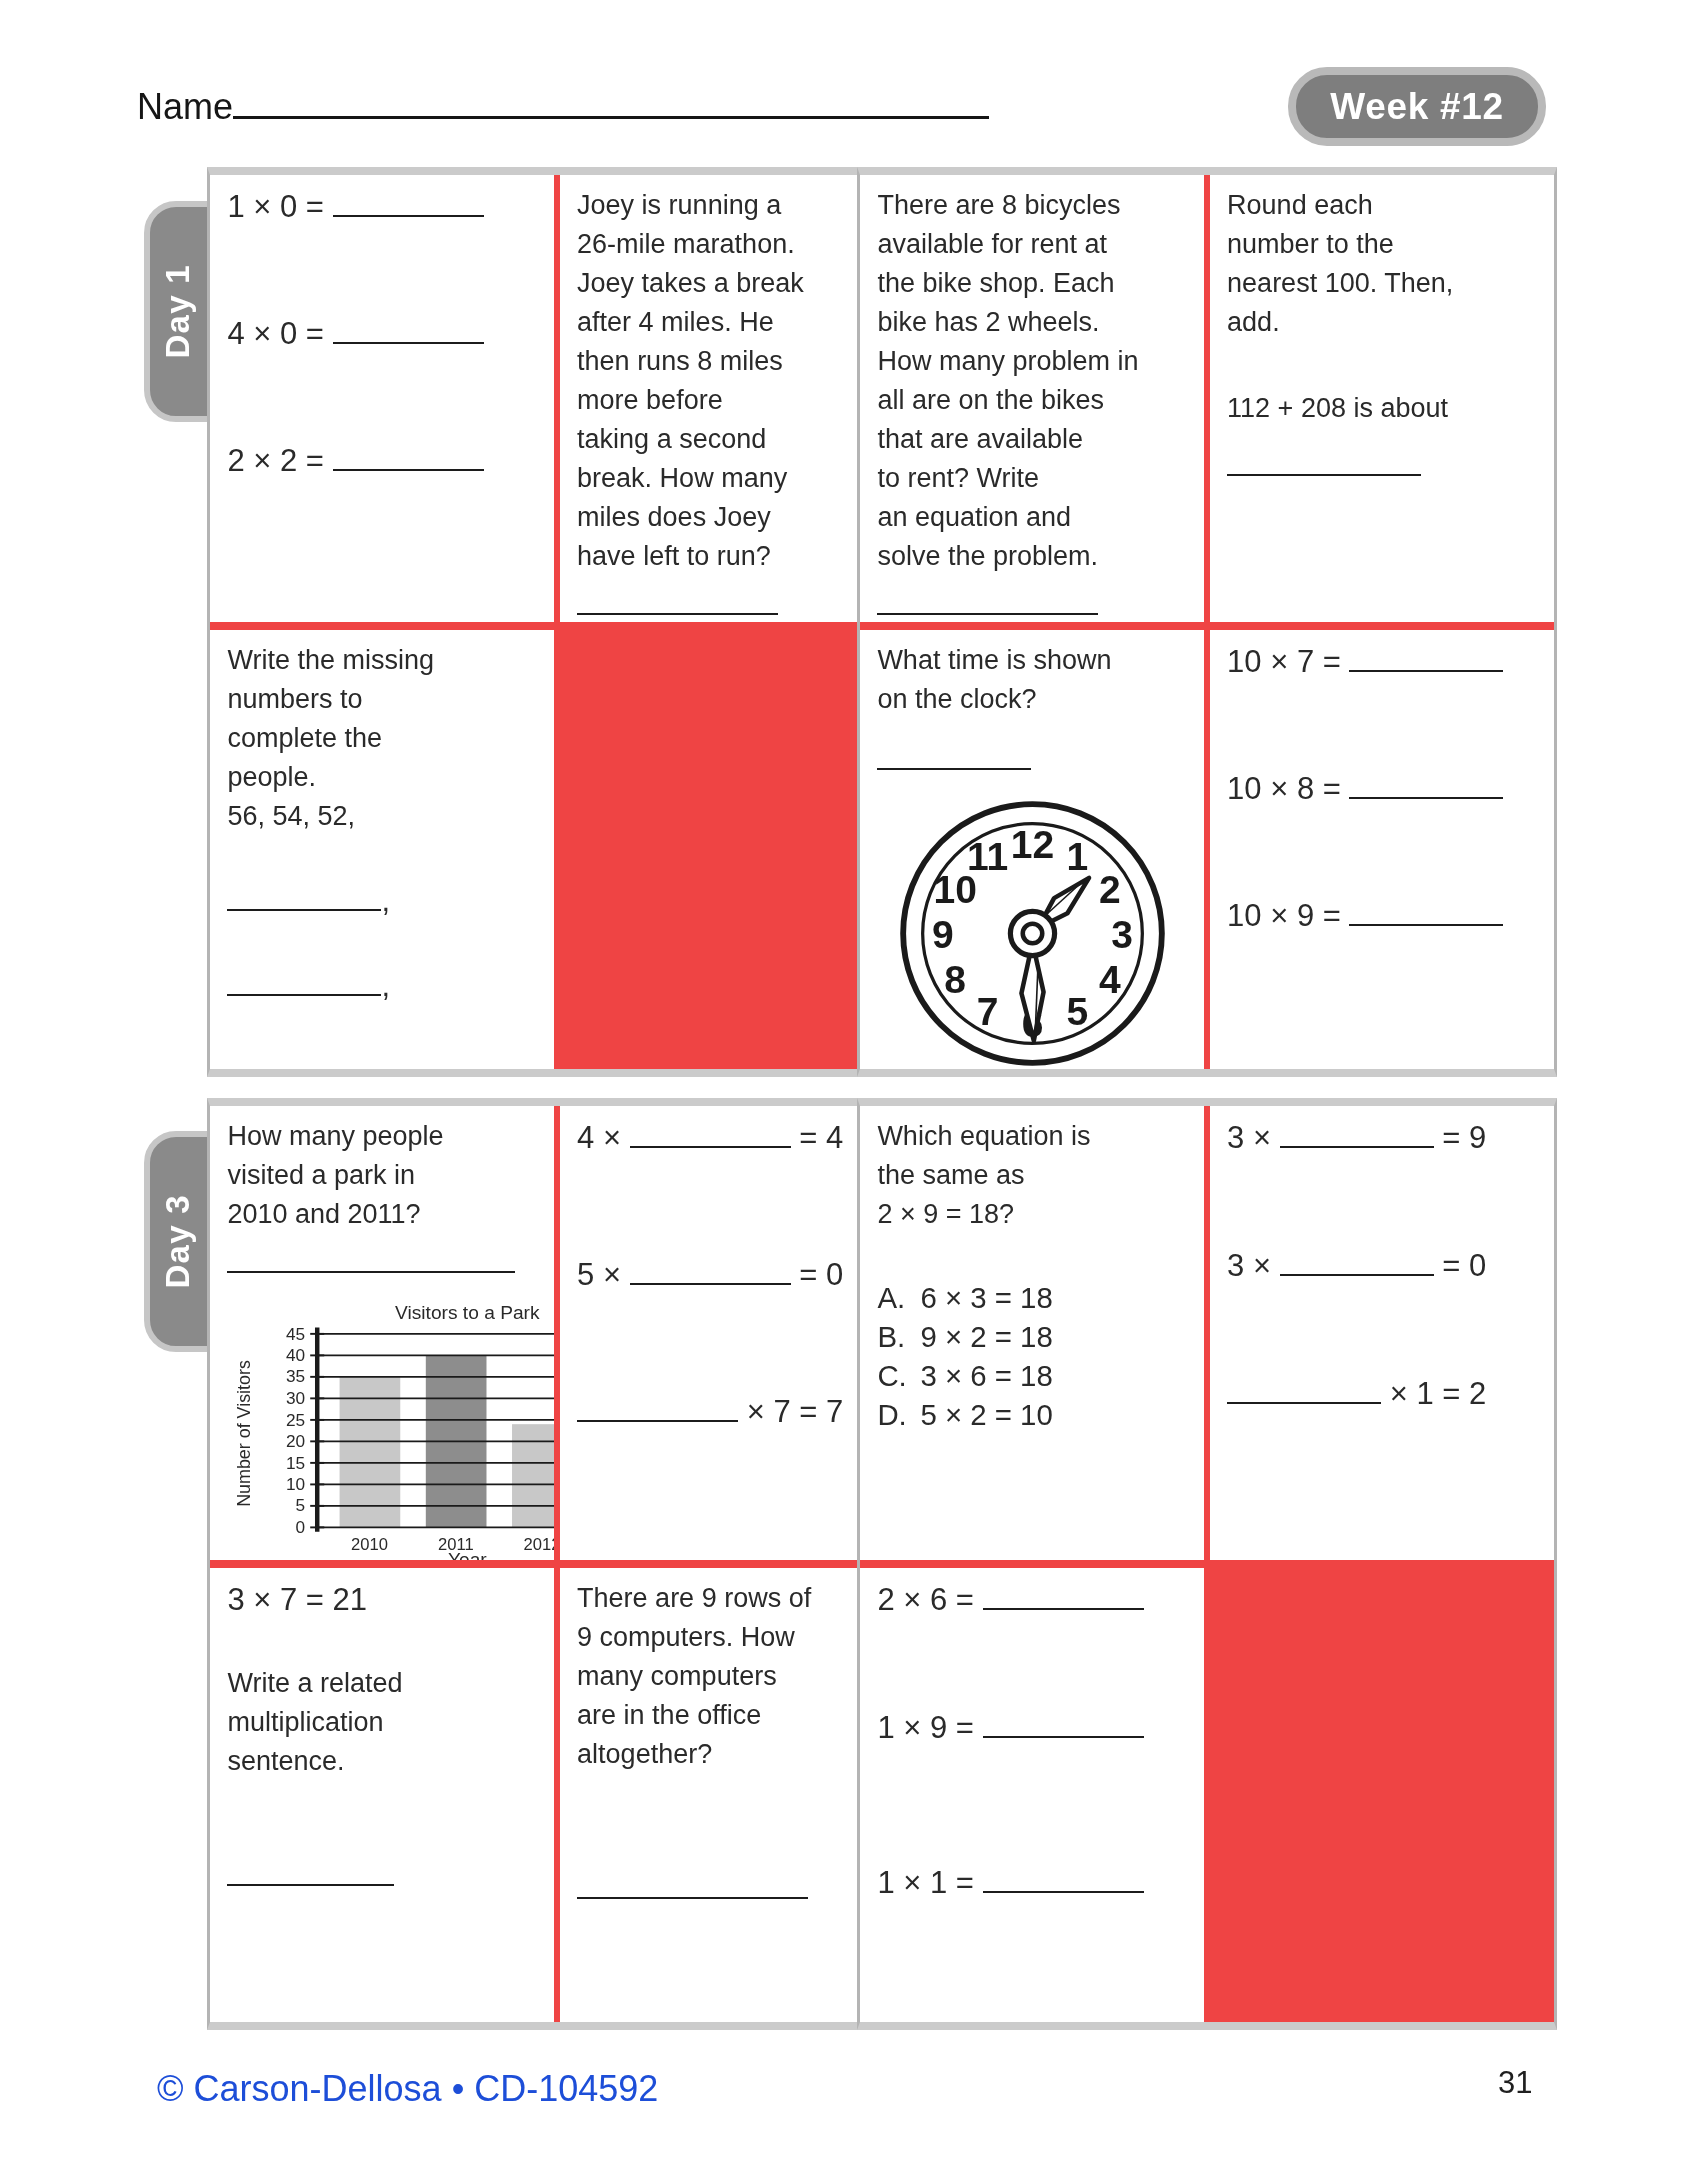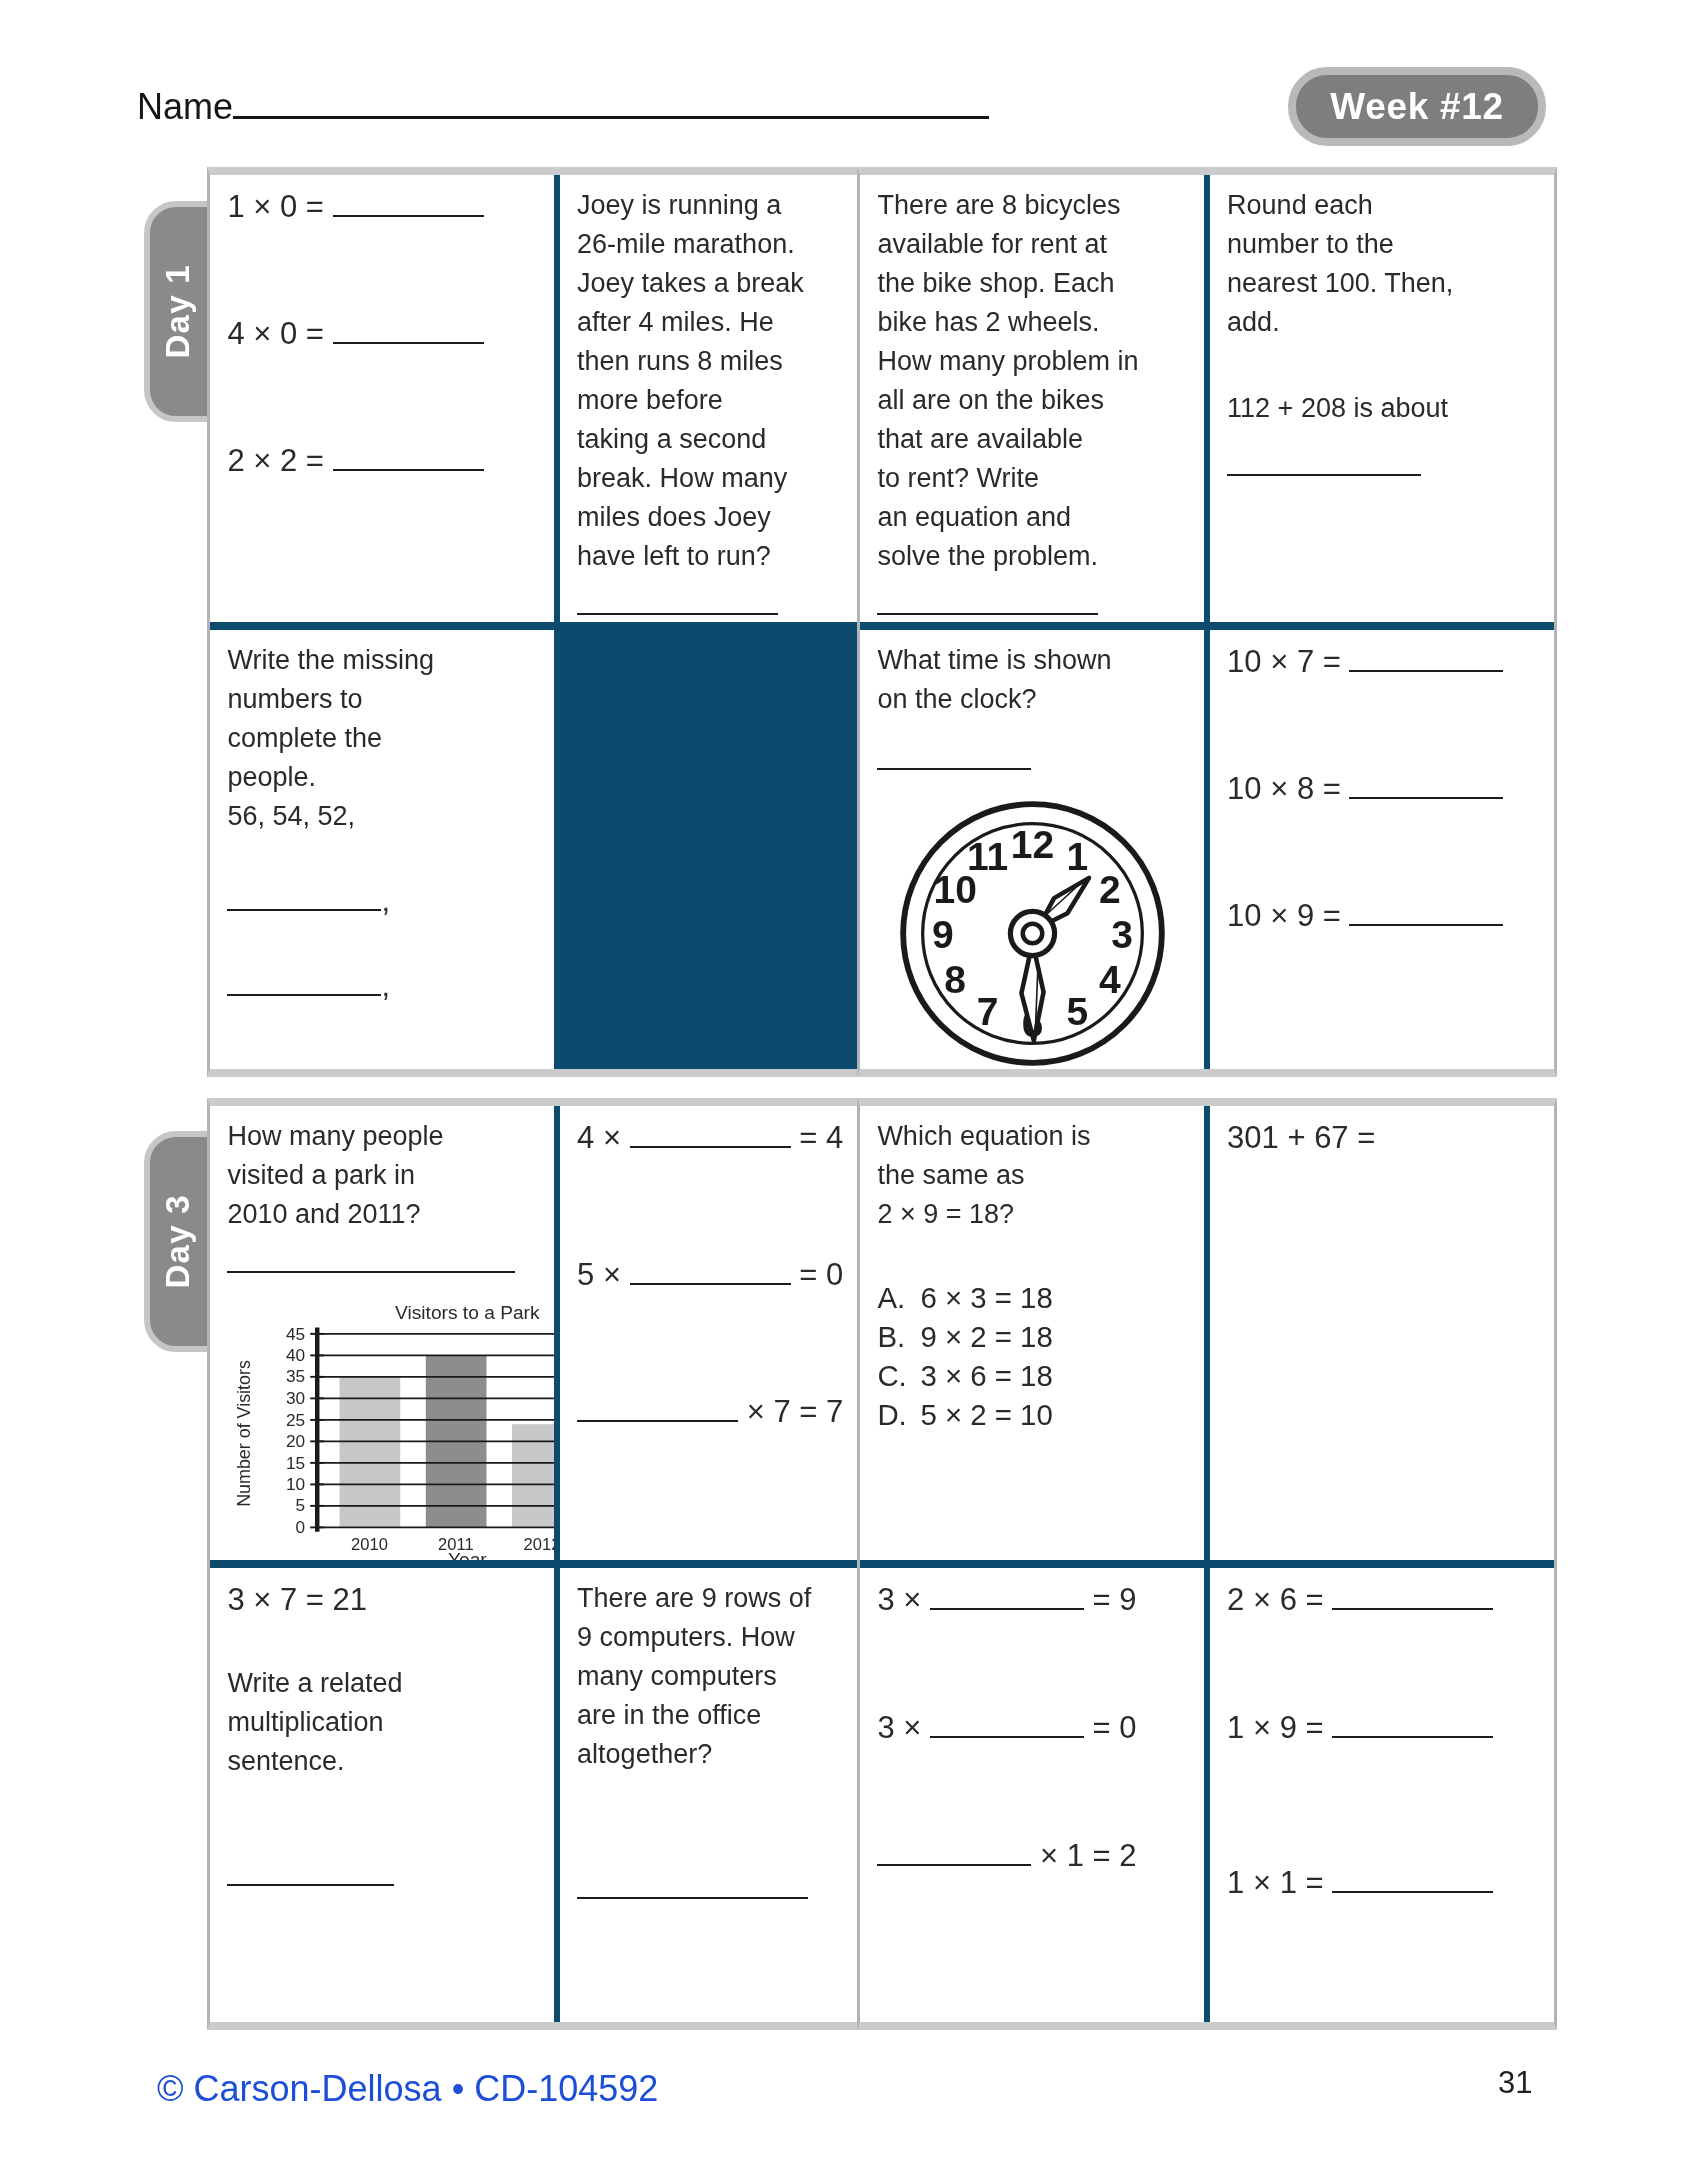--- a/index.html
+++ b/index.html
@@ -22,21 +22,21 @@
   .tab.right{justify-content:flex-end;}
   .tab.right .tab-text{writing-mode:vertical-rl;margin-right:9.4px;}
   .tab-text{color:#fff;font-size:33px;font-weight:bold;letter-spacing:1.3px;white-space:nowrap;}
   #tab-day1{left:144px;top:201px;}
   #tab-day2{left:1449px;top:201px;}
   #tab-day3{left:144px;top:1131px;}
   #tab-day4{left:1449px;top:1131px;}
 
   
   .sheet{position:absolute;z-index:1;box-sizing:border-box;width:700px;
-         background:#0c4a6e;display:grid;grid-template-columns:1fr 1fr;
+         background:#ef4444;display:grid;grid-template-columns:1fr 1fr;
          column-gap:5.4px;row-gap:8px;
          border-top:8px solid #cbcbcb;border-bottom:8px solid #cbcbcb;
          border-left:3.3px solid #b4b4b4;border-right:3.3px solid #b4b4b4;}
   #table-day12-left, #table-day12-right{top:167px;grid-template-rows:447px 439px;height:910px;}
   #table-day34-left, #table-day34-right{top:1098px;grid-template-rows:454px 454px;height:932px;}
   #table-day12-left{left:207px;}  #table-day12-right{left:857px;}
   #table-day34-left{left:207px;}  #table-day34-right{left:857px;}
 
   .cell{background:#fff;padding:10.7px 17.4px;box-sizing:border-box;overflow:hidden;}
 
@@ -272,23 +272,20 @@
     <div class="cell">
       <div class="p-line">Which equation is</div>
       <div class="p-line">the same as</div>
       <div class="p-line">2 × 9 = 18?</div>
       <div class="opt-row mt66"><span class="opt-label">A.</span><span>6 × 3 = 18</span></div>
       <div class="opt-row"><span class="opt-label">B.</span><span>9 × 2 = 18</span></div>
       <div class="opt-row"><span class="opt-label">C.</span><span>3 × 6 = 18</span></div>
       <div class="opt-row"><span class="opt-label">D.</span><span>5 × 2 = 10</span></div>
     </div>
 
-    <div class="cell">
-      <div class="line">301 + 67 =</div>
-    </div>
 
     <div class="cell">
       <div class="line" style="margin-bottom:87px;"><span>3 ×</span> <span class="blank w230"></span> <span>= 9</span></div>
       <div class="line" style="margin-bottom:87px;"><span>3 ×</span> <span class="blank w230"></span> <span>= 0</span></div>
       <div class="line"><span class="blank w230"></span> <span>× 1 = 2</span></div>
     </div>
 
     <div class="cell">
       <div class="line" style="margin-bottom:87px;"><span>2 × 6 =</span> <span class="blank w240"></span></div>
       <div class="line" style="margin-bottom:114px;"><span>1 × 9 =</span> <span class="blank w240"></span></div>

